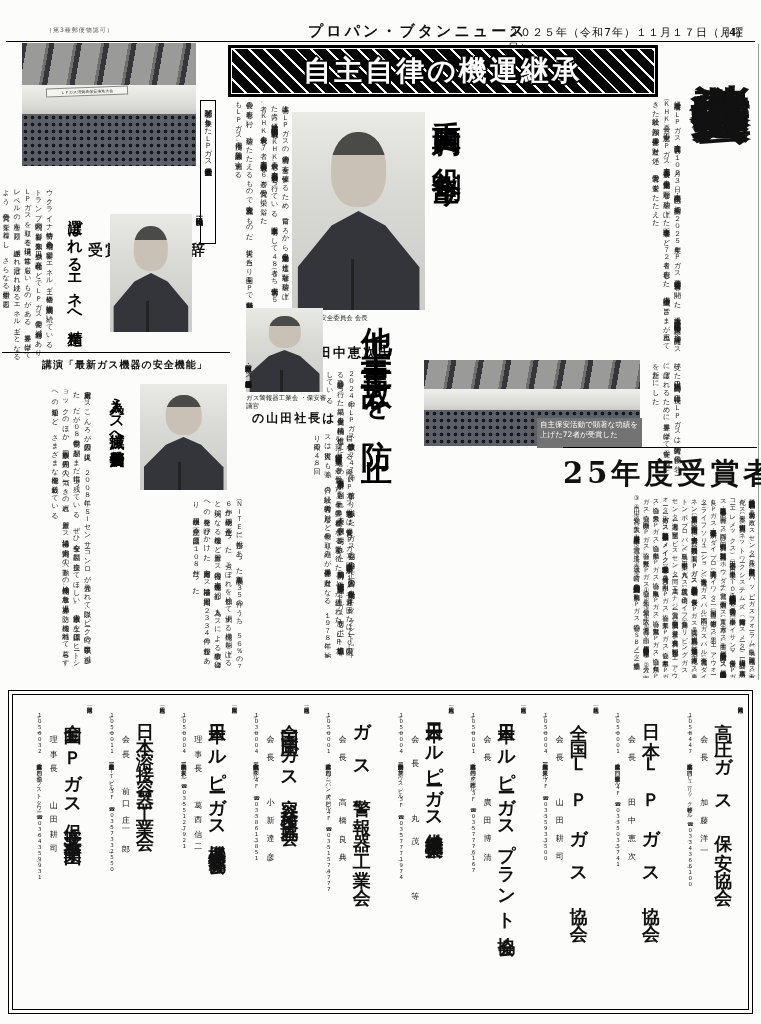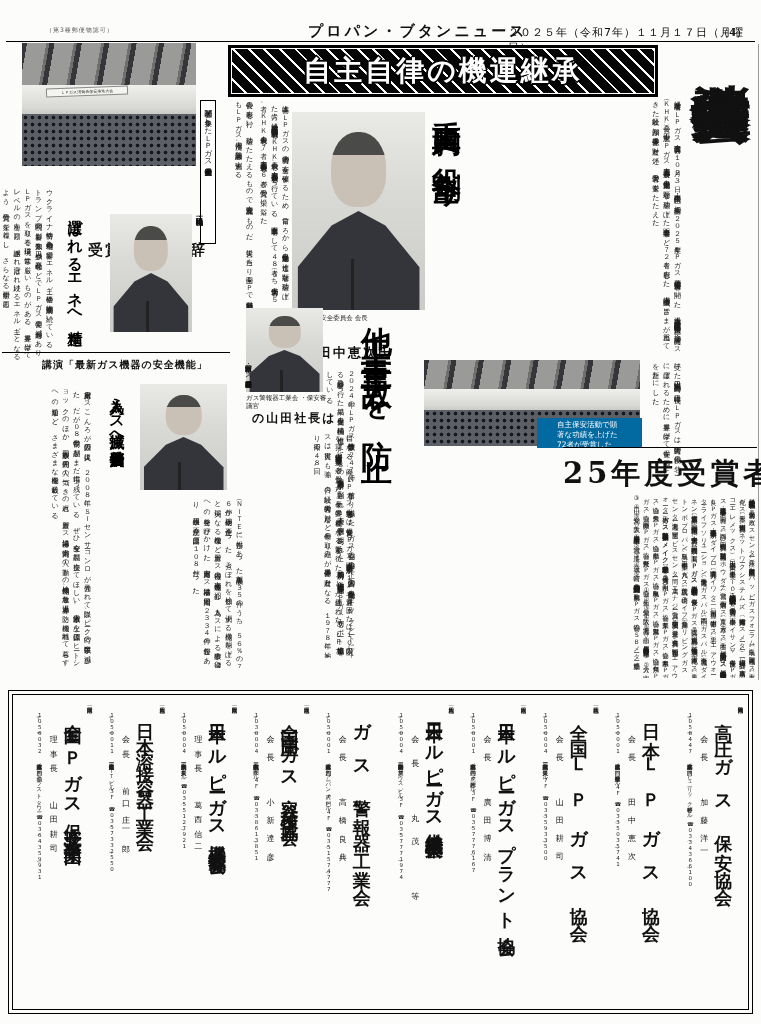--- a/index.html
+++ b/index.html
@@ -46,21 +46,21 @@
   .portrait:before{content:"";position:absolute;left:50%;top:10%;width:42%;height:38%;transform:translateX(-50%);
      border-radius:46% 46% 42% 42%;background:linear-gradient(180deg,#4a4a48 0 30%,#c9c0b6 31% 100%);}
   .portrait:after{content:"";position:absolute;left:50%;bottom:-2%;width:92%;height:52%;transform:translateX(-50%);
      background:#33353a;clip-path:polygon(50% 0,72% 14%,100% 55%,100% 100%,0 100%,0 55%,28% 14%);}
   .mic{position:absolute;left:44%;bottom:0;width:3px;height:26%;background:#222;z-index:2;}
   .cap-org{position:absolute;font-size:6.5px;line-height:1.25;color:#111;}
   .cap-name{position:absolute;font-weight:bold;font-size:13px;letter-spacing:2px;
      font-family:"DejaVu Serif","Liberation Serif",serif;white-space:nowrap;}
   .photo-cap-v{position:absolute;writing-mode:vertical-rl;text-orientation:upright;font-size:7.5px;line-height:1.3;
      border:1px solid #000;padding:3px 2px;background:#fff;}
-  .photo-cap-dark{position:absolute;background:#0369a1;color:#fff;font-size:7.5px;line-height:1.35;padding:2px 20px;box-sizing:border-box;}
+  .photo-cap-dark{position:absolute;background:#737373;color:#fff;font-size:7.5px;line-height:1.35;padding:2px 3px;box-sizing:border-box;}
   
   .winners-h{position:absolute;font-weight:bold;font-size:29px;letter-spacing:4px;border-top:1px solid #000;padding-top:6px;
      font-family:"DejaVu Serif","Liberation Serif",serif;white-space:nowrap;}
   .winners{position:absolute;writing-mode:vertical-rl;text-orientation:upright;font-size:6.4px;line-height:1.5;
      letter-spacing:0.4px;color:#1d1d1d;overflow:hidden;}
   .wh{font-weight:bold;}
   
   .ads{position:absolute;left:8px;top:690px;width:745px;height:324px;border:1px solid #000;box-sizing:border-box;padding:3px;background:#fcfcfa;}
   .ads-in{width:100%;height:100%;border:1px solid #000;box-sizing:border-box;display:flex;flex-direction:row-reverse;
      padding:14px 6px;gap:0;}

